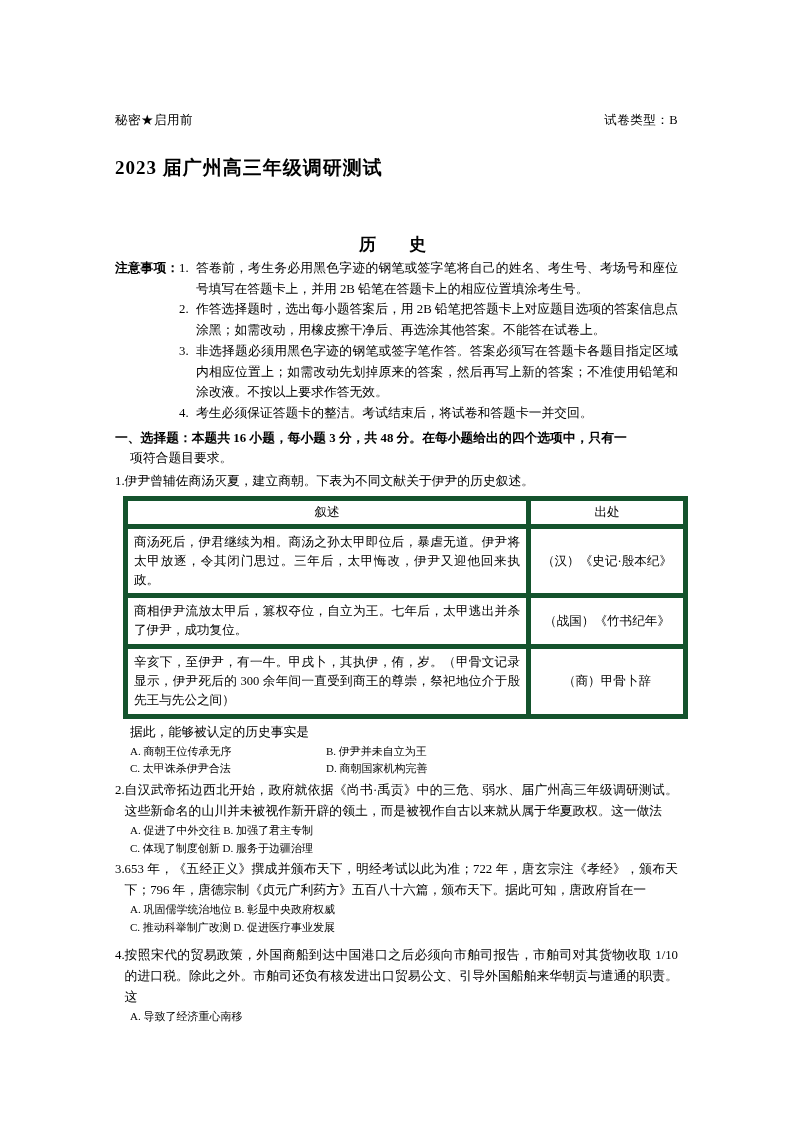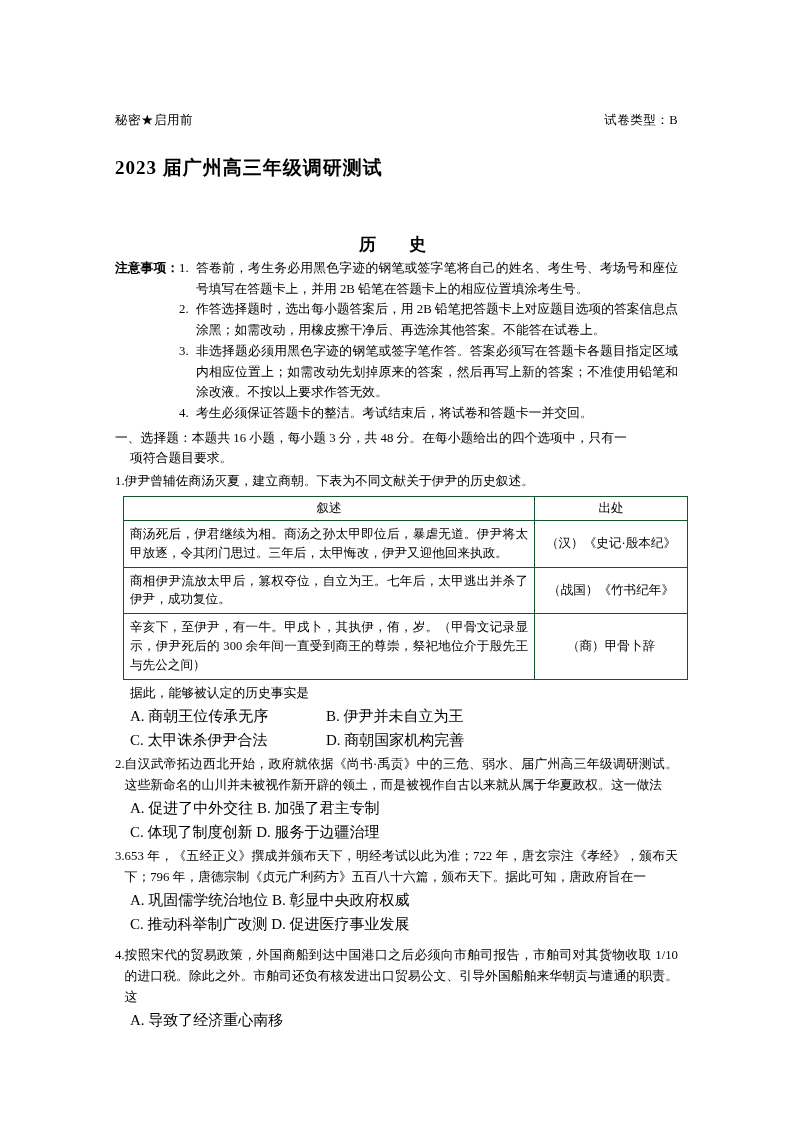--- a/index.html
+++ b/index.html
@@ -85,60 +85,60 @@
     flex: 1;
     text-align: justify;
   }
 
   .section-heading {
     margin-top: 4px;
     font-size: 12.8px;
     line-height: 1.62;
     text-align: justify;
   }
-  .section-heading b { font-weight: normal; }
+  .section-heading b { font-weight: bold; }
   .section-indent { text-indent: 15px; }
 
   .q {
     font-size: 12.8px;
     line-height: 1.62;
     margin-top: 2px;
   }
   .q-row {
     display: flex;
     align-items: flex-start;
   }
   .q-num {
     flex: 0 0 auto;
     white-space: nowrap;
   }
   .q-body {
     flex: 1;
     text-align: justify;
   }
   .opts {
-    font-size: 15px;
+    font-size: 11px;
     line-height: 1.62;
     padding-left: 15px;
   }
   .opts-2col {
     display: flex;
   }
   .opts-2col .c1 { width: 196px; flex: 0 0 196px; }
   .opts-2col .c2 { flex: 1; }
 
   table.hist {
     border-collapse: collapse;
     width: 565px;
     margin: 4px 0 3px 8px;
     font-size: 12.6px;
     line-height: 1.5;
   }
   table.hist th, table.hist td {
-    border: 1px solid #14532d;
+    border: 5px solid #14532d;
     padding: 4px 6px;
     vertical-align: middle;
   }
   table.hist th {
     font-weight: normal;
     text-align: center;
     padding: 2px 6px;
   }
   table.hist td.src {
     text-align: center;

